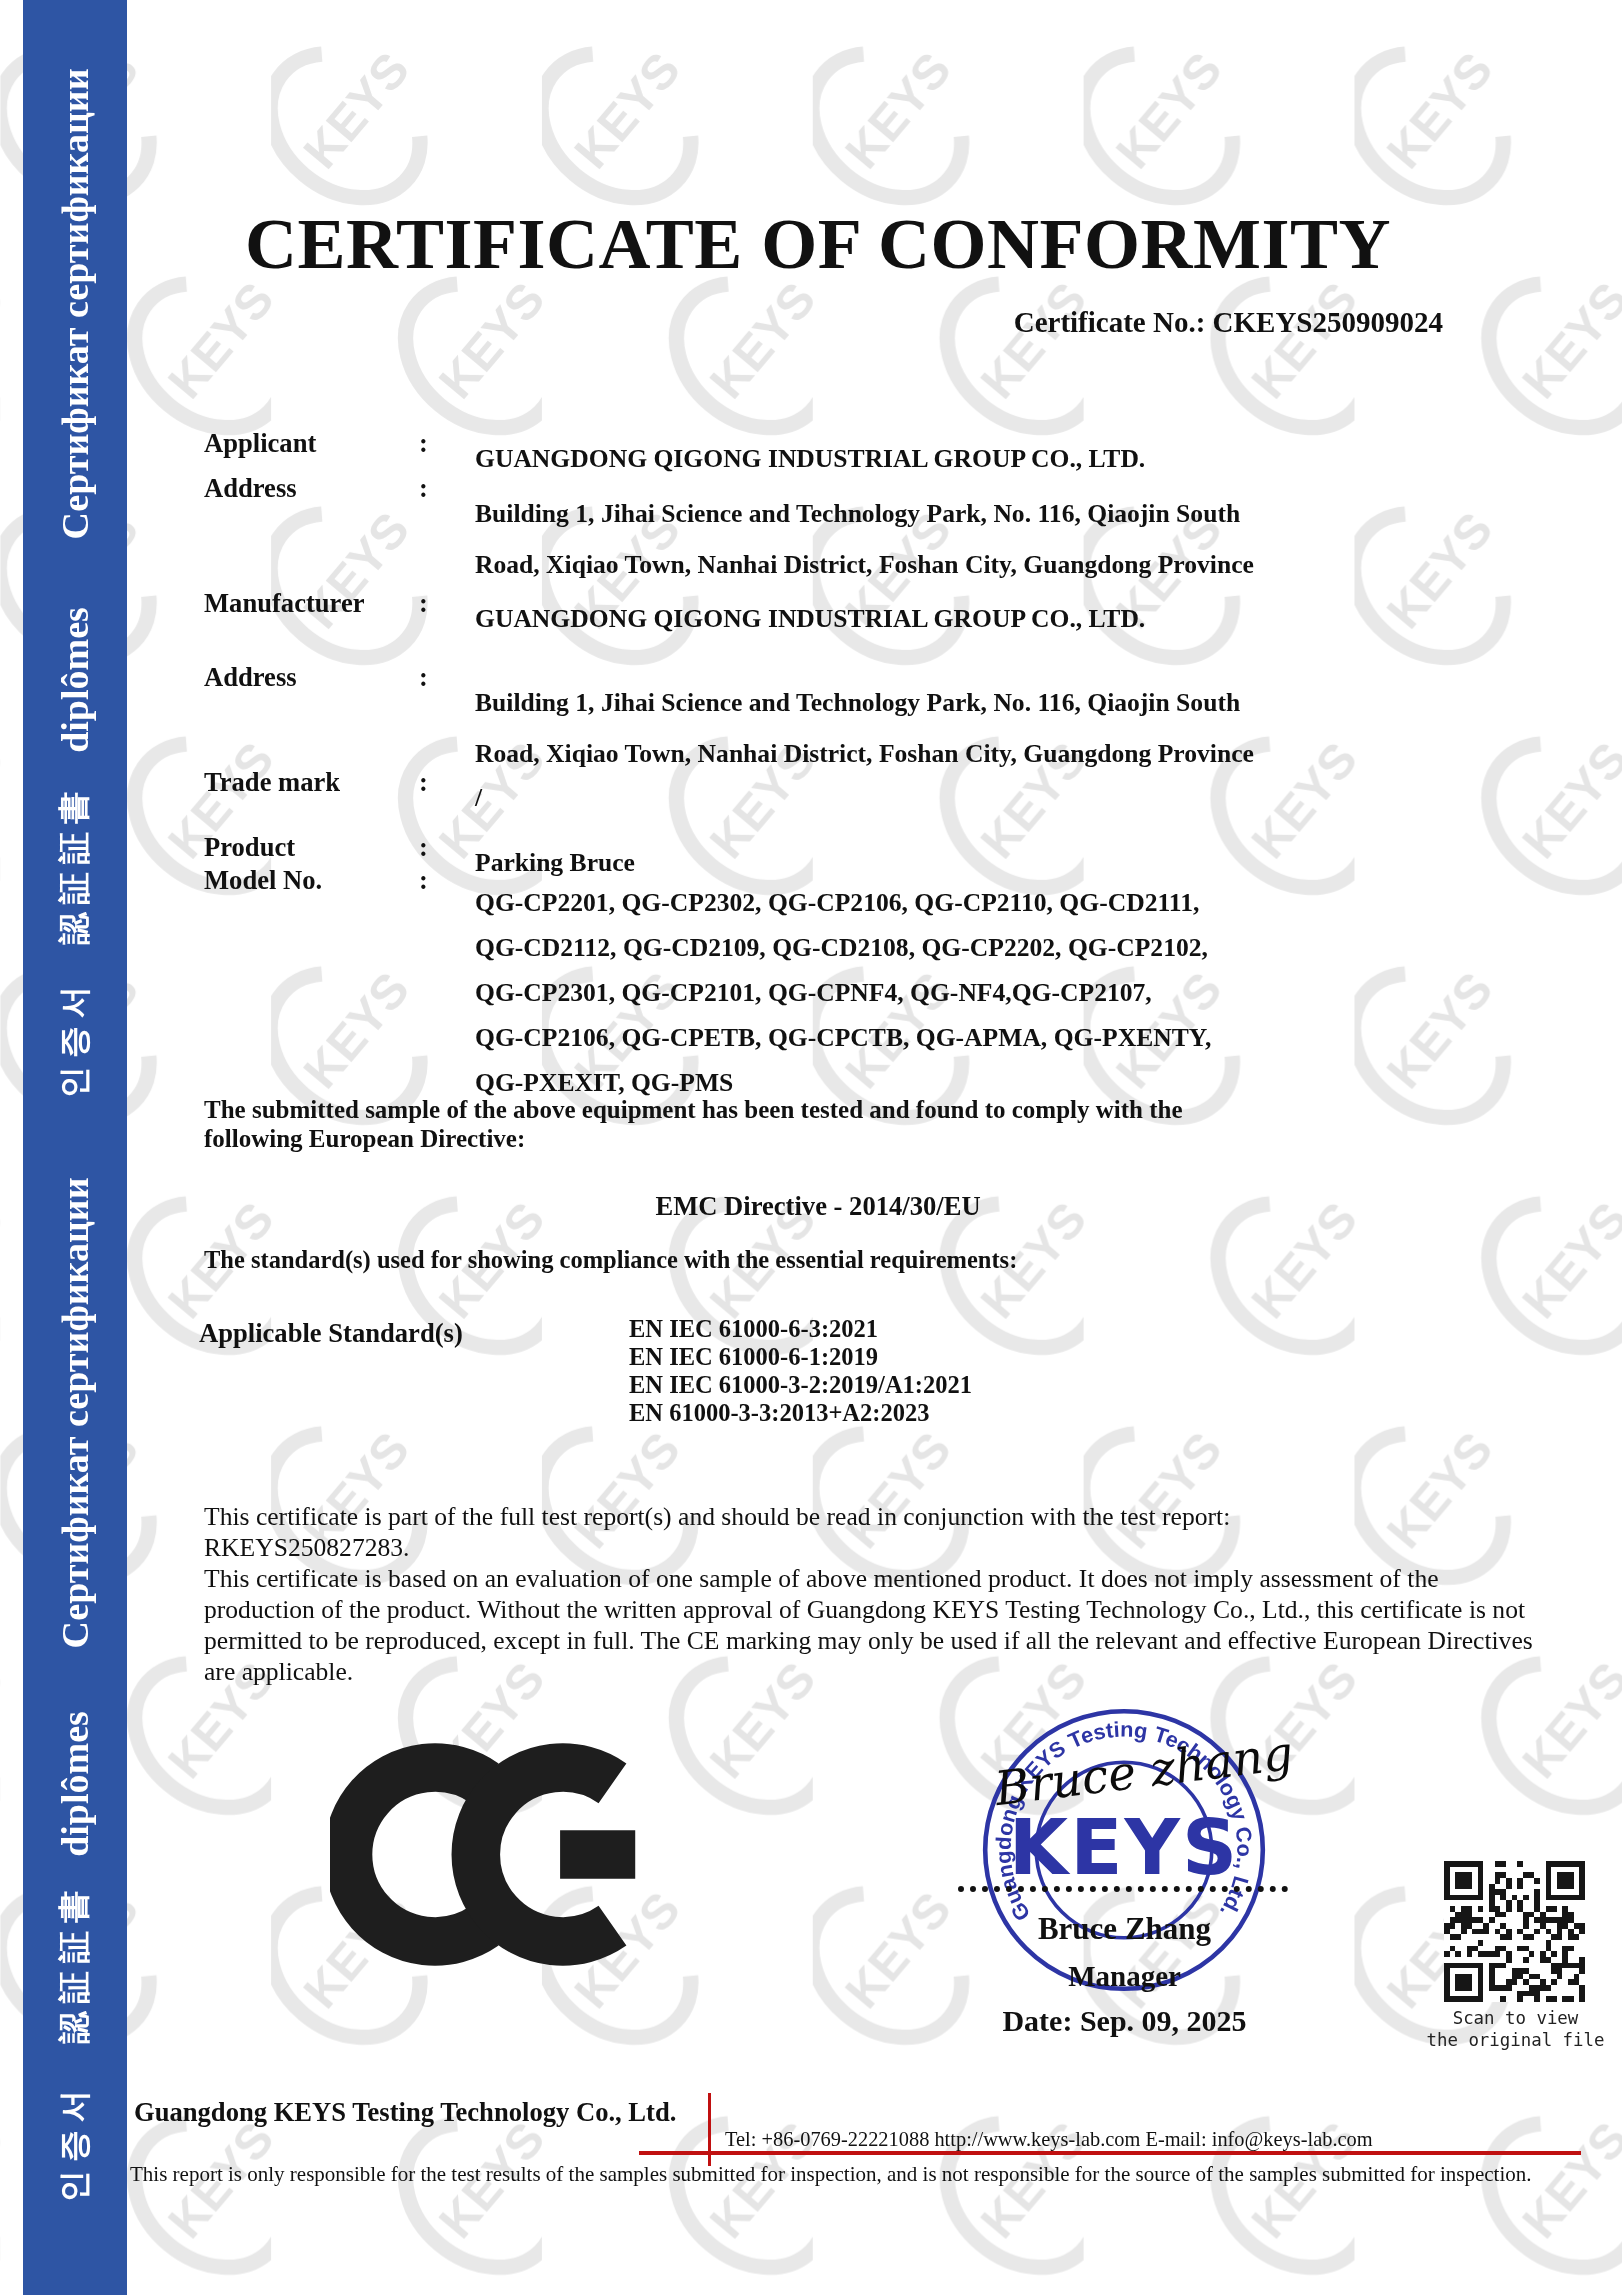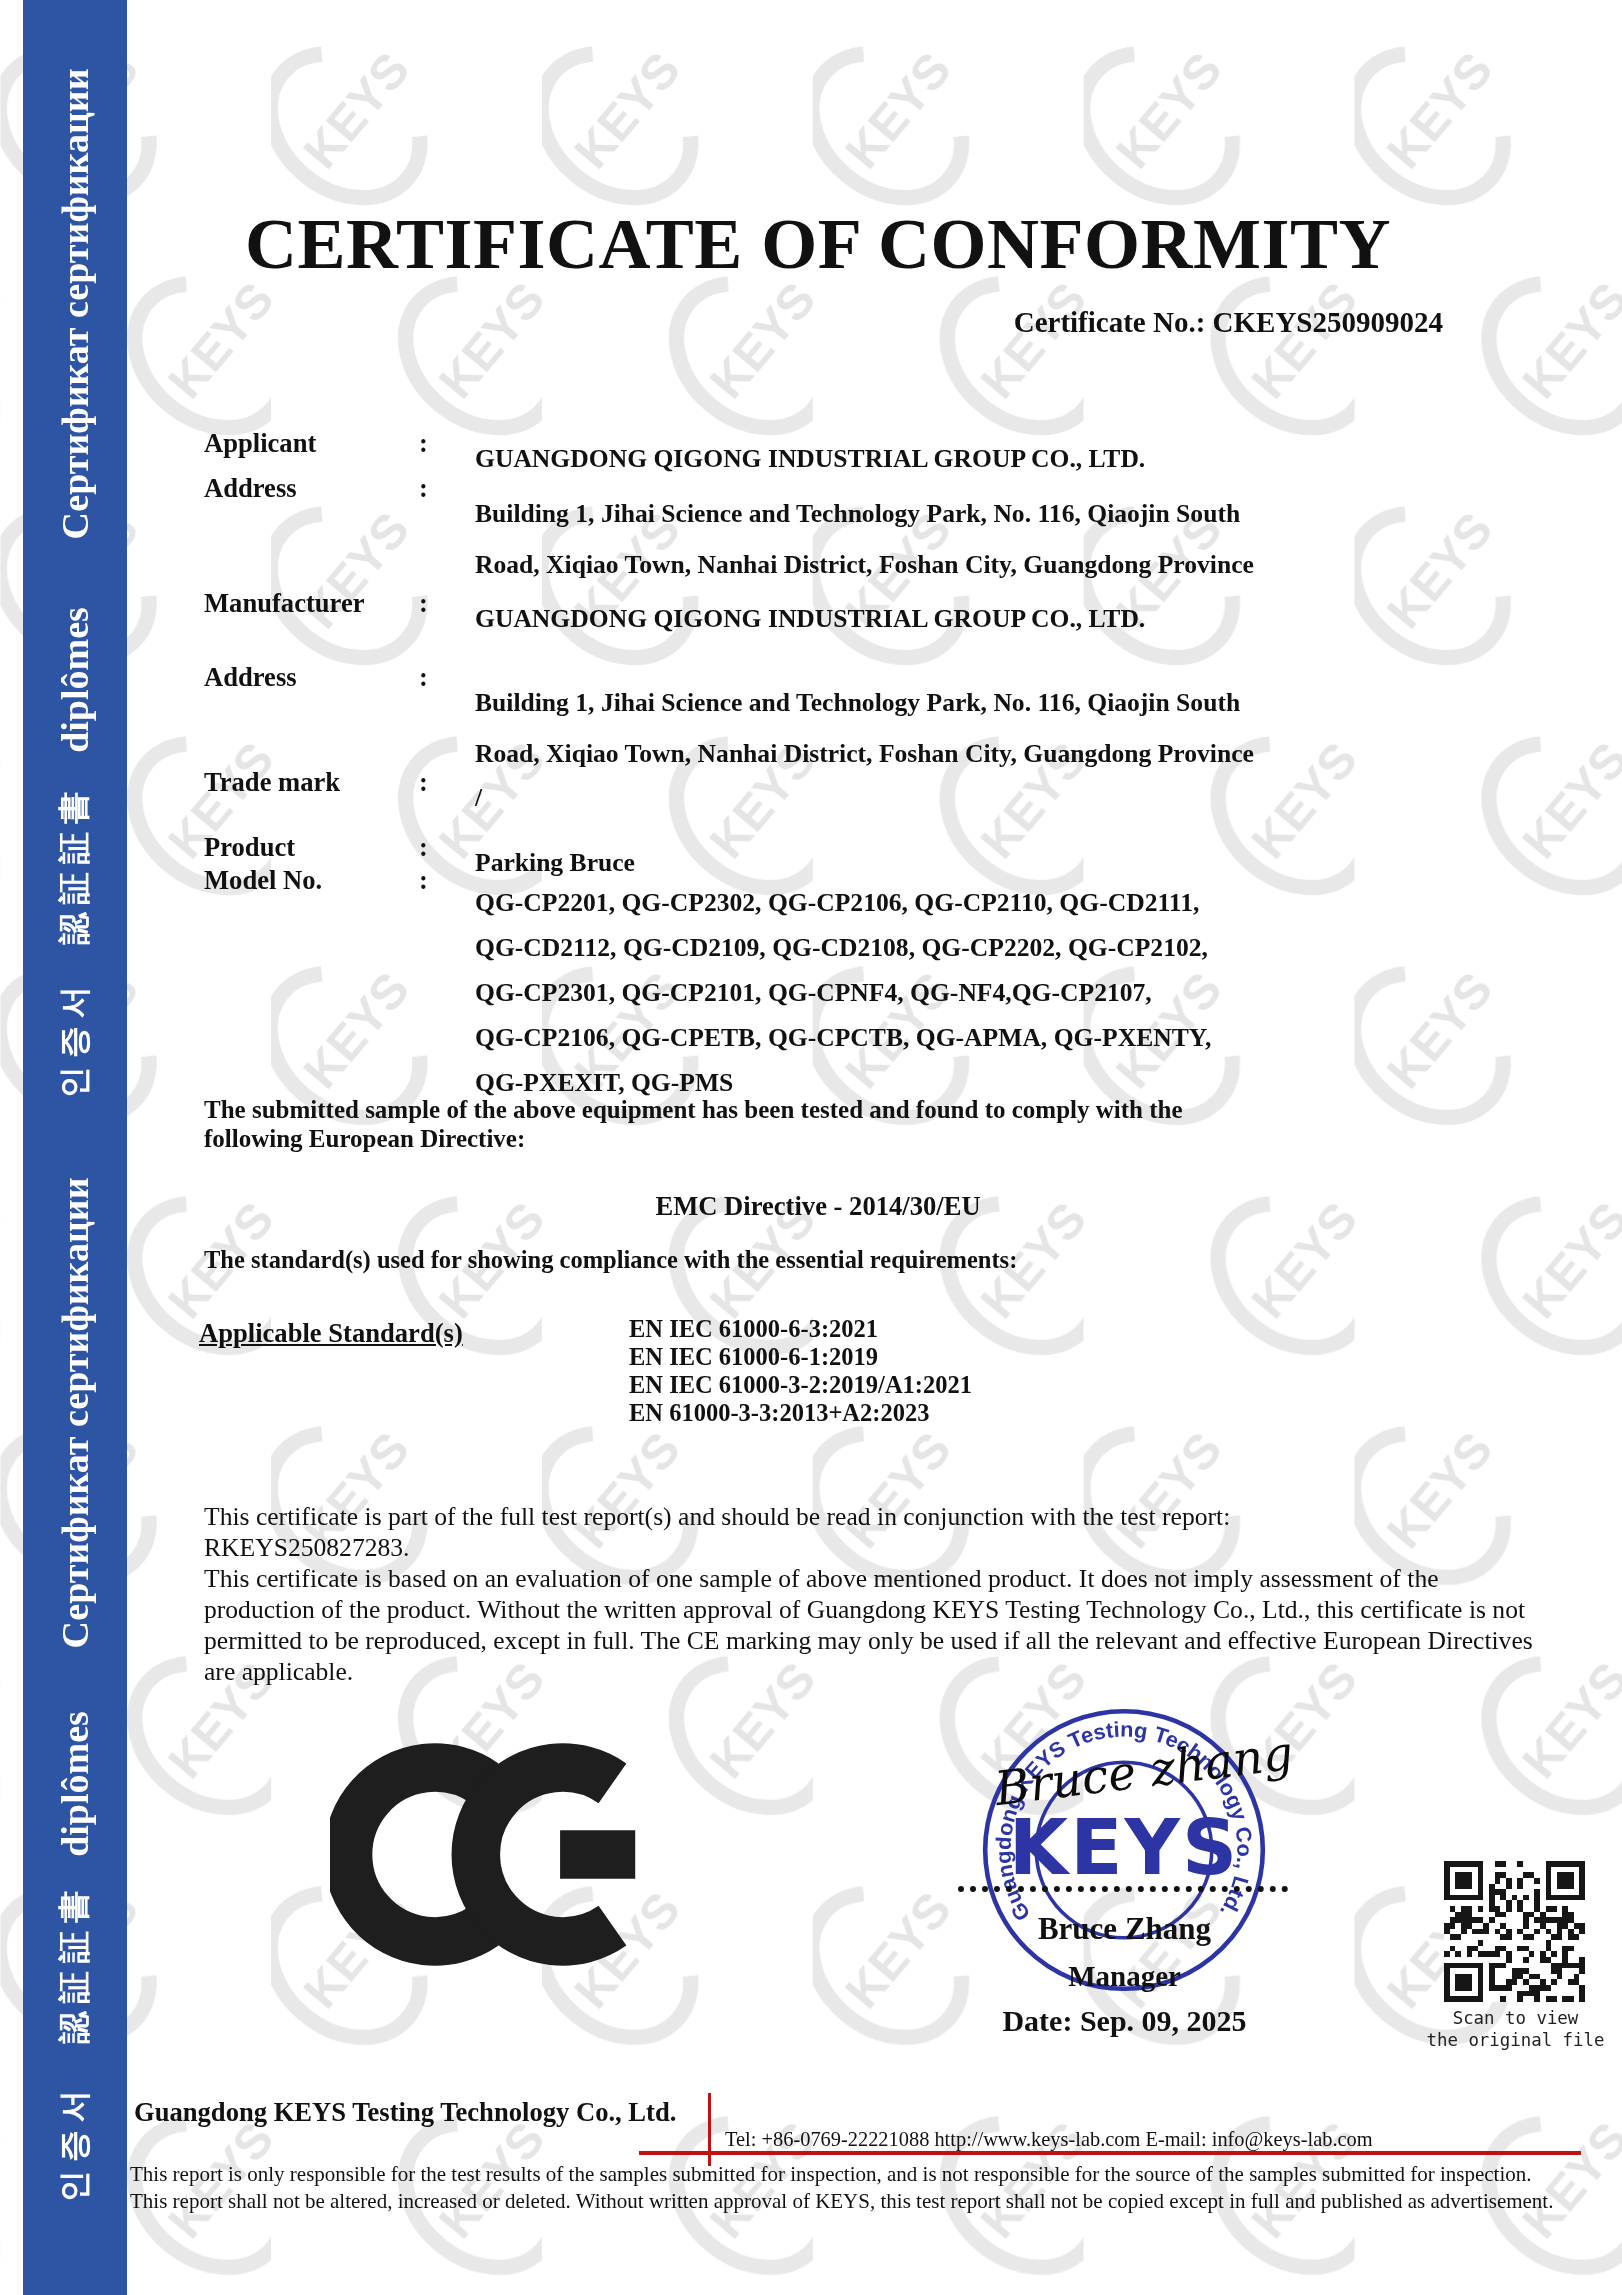--- a/index.html
+++ b/index.html
@@ -20,21 +20,21 @@
   .frow{left:204px;width:1252px;}
   .flabel{position:absolute;left:0;top:0;font-weight:bold;font-size:26.6px;white-space:nowrap;}
   .fcolon{position:absolute;left:215px;top:0;font-weight:bold;font-size:26.6px;}
   .fvalue{position:absolute;left:271px;top:15.3px;font-weight:bold;font-size:25.6px;
           white-space:pre-line;line-height:32px;width:971px;}
   .v-addr{line-height:51px;}
   .v-model{line-height:45px;}
   #stmt{top:1095px;left:204px;width:1227px;font-weight:bold;font-size:25px;line-height:29px;white-space:pre-line;}
   #directive{top:1191px;left:128px;width:1380px;text-align:center;font-weight:bold;font-size:26.6px;}
   #stdhead{top:1246px;left:204px;width:1278px;font-weight:bold;font-size:24.5px;}
-  #applbl{top:1318px;left:199px;font-weight:bold;font-size:26.6px;text-decoration:underline;}
+  #applbl{top:1318px;left:199px;font-weight:bold;font-size:26.6px;}
   #stdlist{top:1315px;left:629px;font-weight:bold;font-size:24.5px;line-height:28px;}
   #remarks{top:1501px;left:204px;width:1329px;font-size:25.6px;line-height:31px;}
   #remarks .p1{white-space:pre-line;}
   
   #ce{left:330px;top:1739px;}
   
   #stamp{left:976px;top:1702px;}
   #sig-script{left:994px;top:1742px;width:317px;font-family:"DejaVu Serif",serif;
               font-style:italic;font-size:47px;transform:rotate(-7deg);color:#0b0b0b;white-space:nowrap;z-index:4;}
   #dotline{left:958px;top:1886px;width:330px;height:0;border-top:6.1px dotted #111;z-index:4;}
@@ -375,16 +375,15 @@
       </svg>
   </div>
   <div class="abs z" id="qr-cap" style="white-space:pre-line">Scan to view
 the original file</div>
 
   <div class="abs z" id="f-company">Guangdong KEYS Testing Technology Co., Ltd.</div>
   <div class="abs z" id="f-vline"></div>
   <div class="abs z" id="f-contact">Tel: +86-0769-22221088  http://www.keys-lab.com  E-mail: info@keys-lab.com</div>
   <div class="abs z" id="f-hline"></div>
   <div class="abs z" id="f-d1">This report is only responsible for the test results of the samples submitted for inspection, and is not responsible for the source of the samples submitted for inspection.</div>
-  <div class="abs z" id="f-d2">This report shall not be altered, increased or deleted. Without written approval of KEYS, this test report shall not be copied except in full and published as advertisement.</div>
 
 </div>
 
 
 </body></html>

